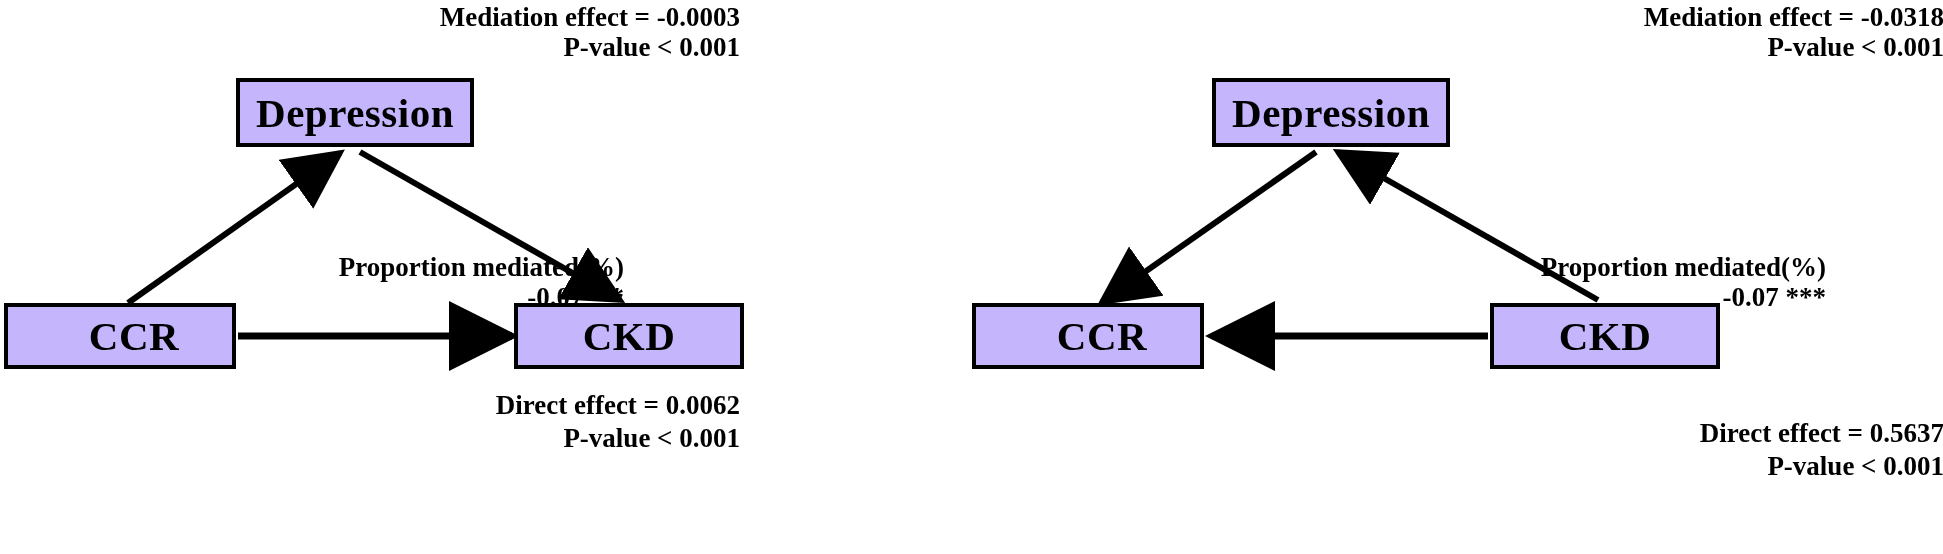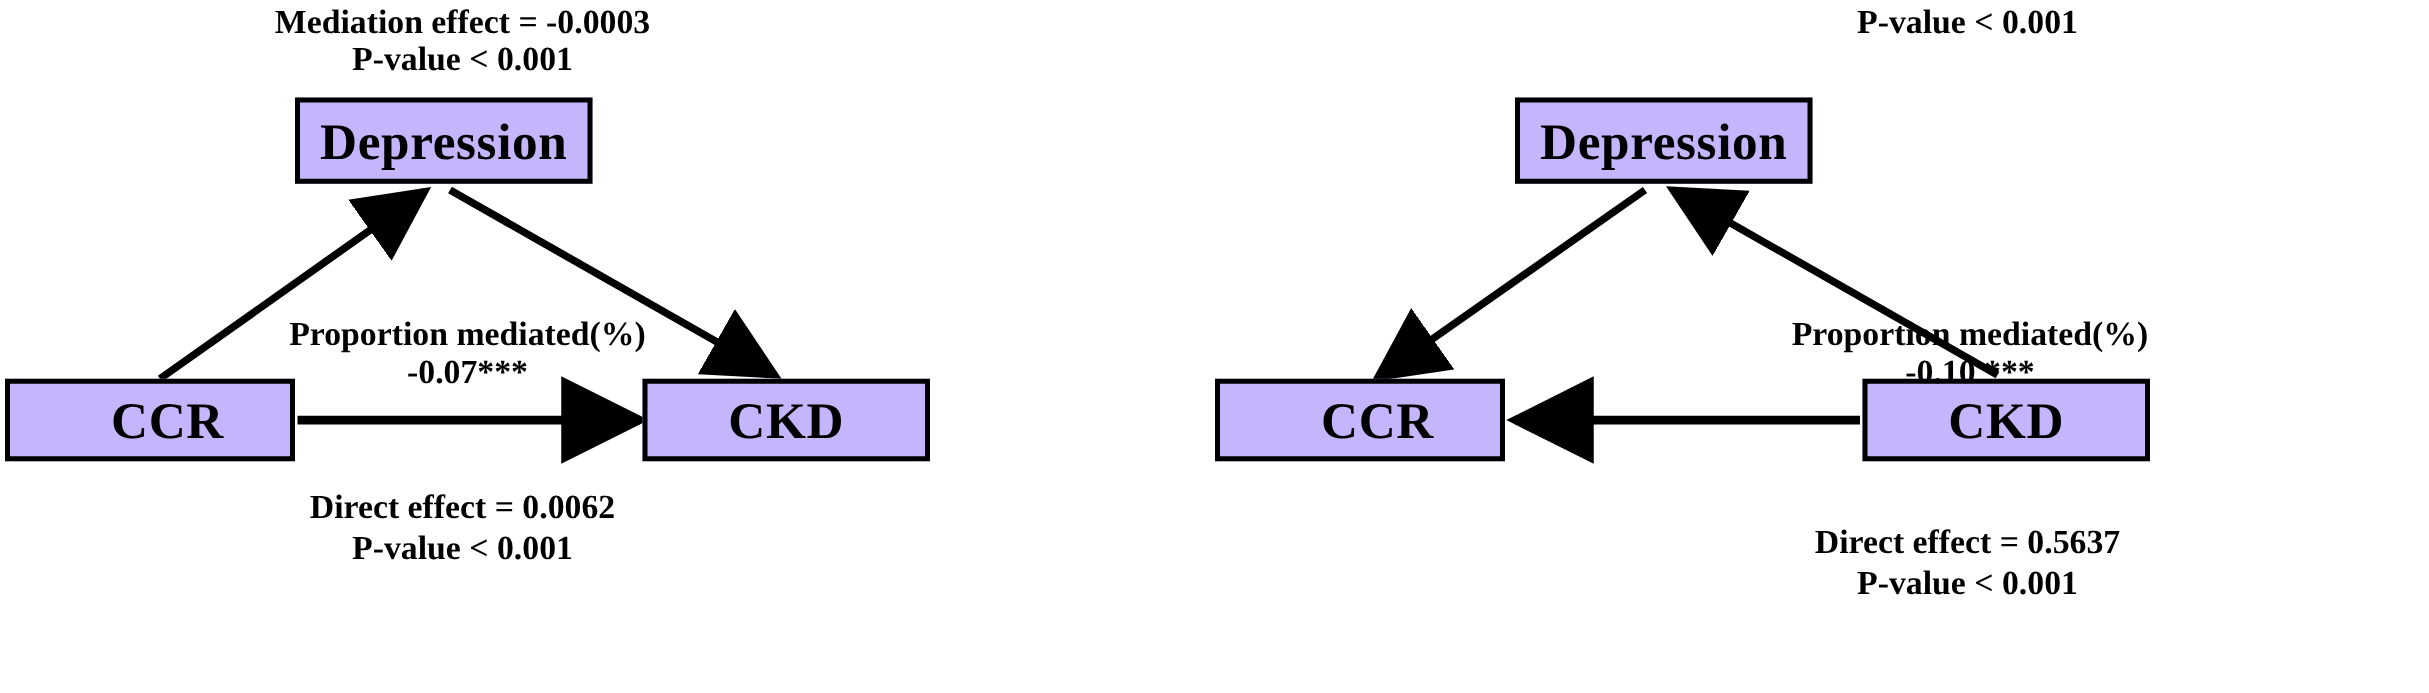--- a/index.html
+++ b/index.html
@@ -72,21 +72,21 @@
     top: 303px;
     width: 230px;
     height: 66px;
     font-size: 41px;
   }
 
   
   .annot {
     position: absolute;
     font-weight: bold;
-    text-align: center;
+    text-align: right;
     white-space: nowrap;
     line-height: 1.12;
   }
   .annot-top {
     left: 0px;
     top: 2px;
     width: 740px;
     font-size: 27px;
   }
   .annot-top .line2 { display: block; }
@@ -184,38 +184,39 @@
       </defs>
 
       <line x1="344" y1="152" x2="130" y2="302" stroke="#000000" stroke-width="6" marker-end="url(#ah-r1)"></line>
 
       <line x1="626" y1="300" x2="366" y2="152" stroke="#000000" stroke-width="6" marker-end="url(#ah-r2)"></line>
 
       <line x1="516" y1="336" x2="240" y2="336" stroke="#000000" stroke-width="7" marker-end="url(#ah-r3)"></line>
     </svg>
 
     <div class="annot annot-top">
+      <span>Mediation effect = -0.0318</span>
       <span class="line2">P-value &lt; 0.001</span>
     </div>
 
     <div class="node node-mediator">
       <span>Depression</span>
     </div>
 
     <div class="node node-exposure">
       <span>CCR</span>
     </div>
 
     <div class="node node-outcome">
       <span>CKD</span>
     </div>
 
     <div class="annot annot-center">
       <span>Proportion mediated(%)</span>
-      <span class="line2">-0.10 ***</span>
+      <span class="line2">-0.07 ***</span>
     </div>
 
     <div class="annot annot-bottom">
       <span>Direct effect = 0.5637</span>
       <span class="line2">P-value &lt; 0.001</span>
     </div>
   </div>
 
 </div>
 

